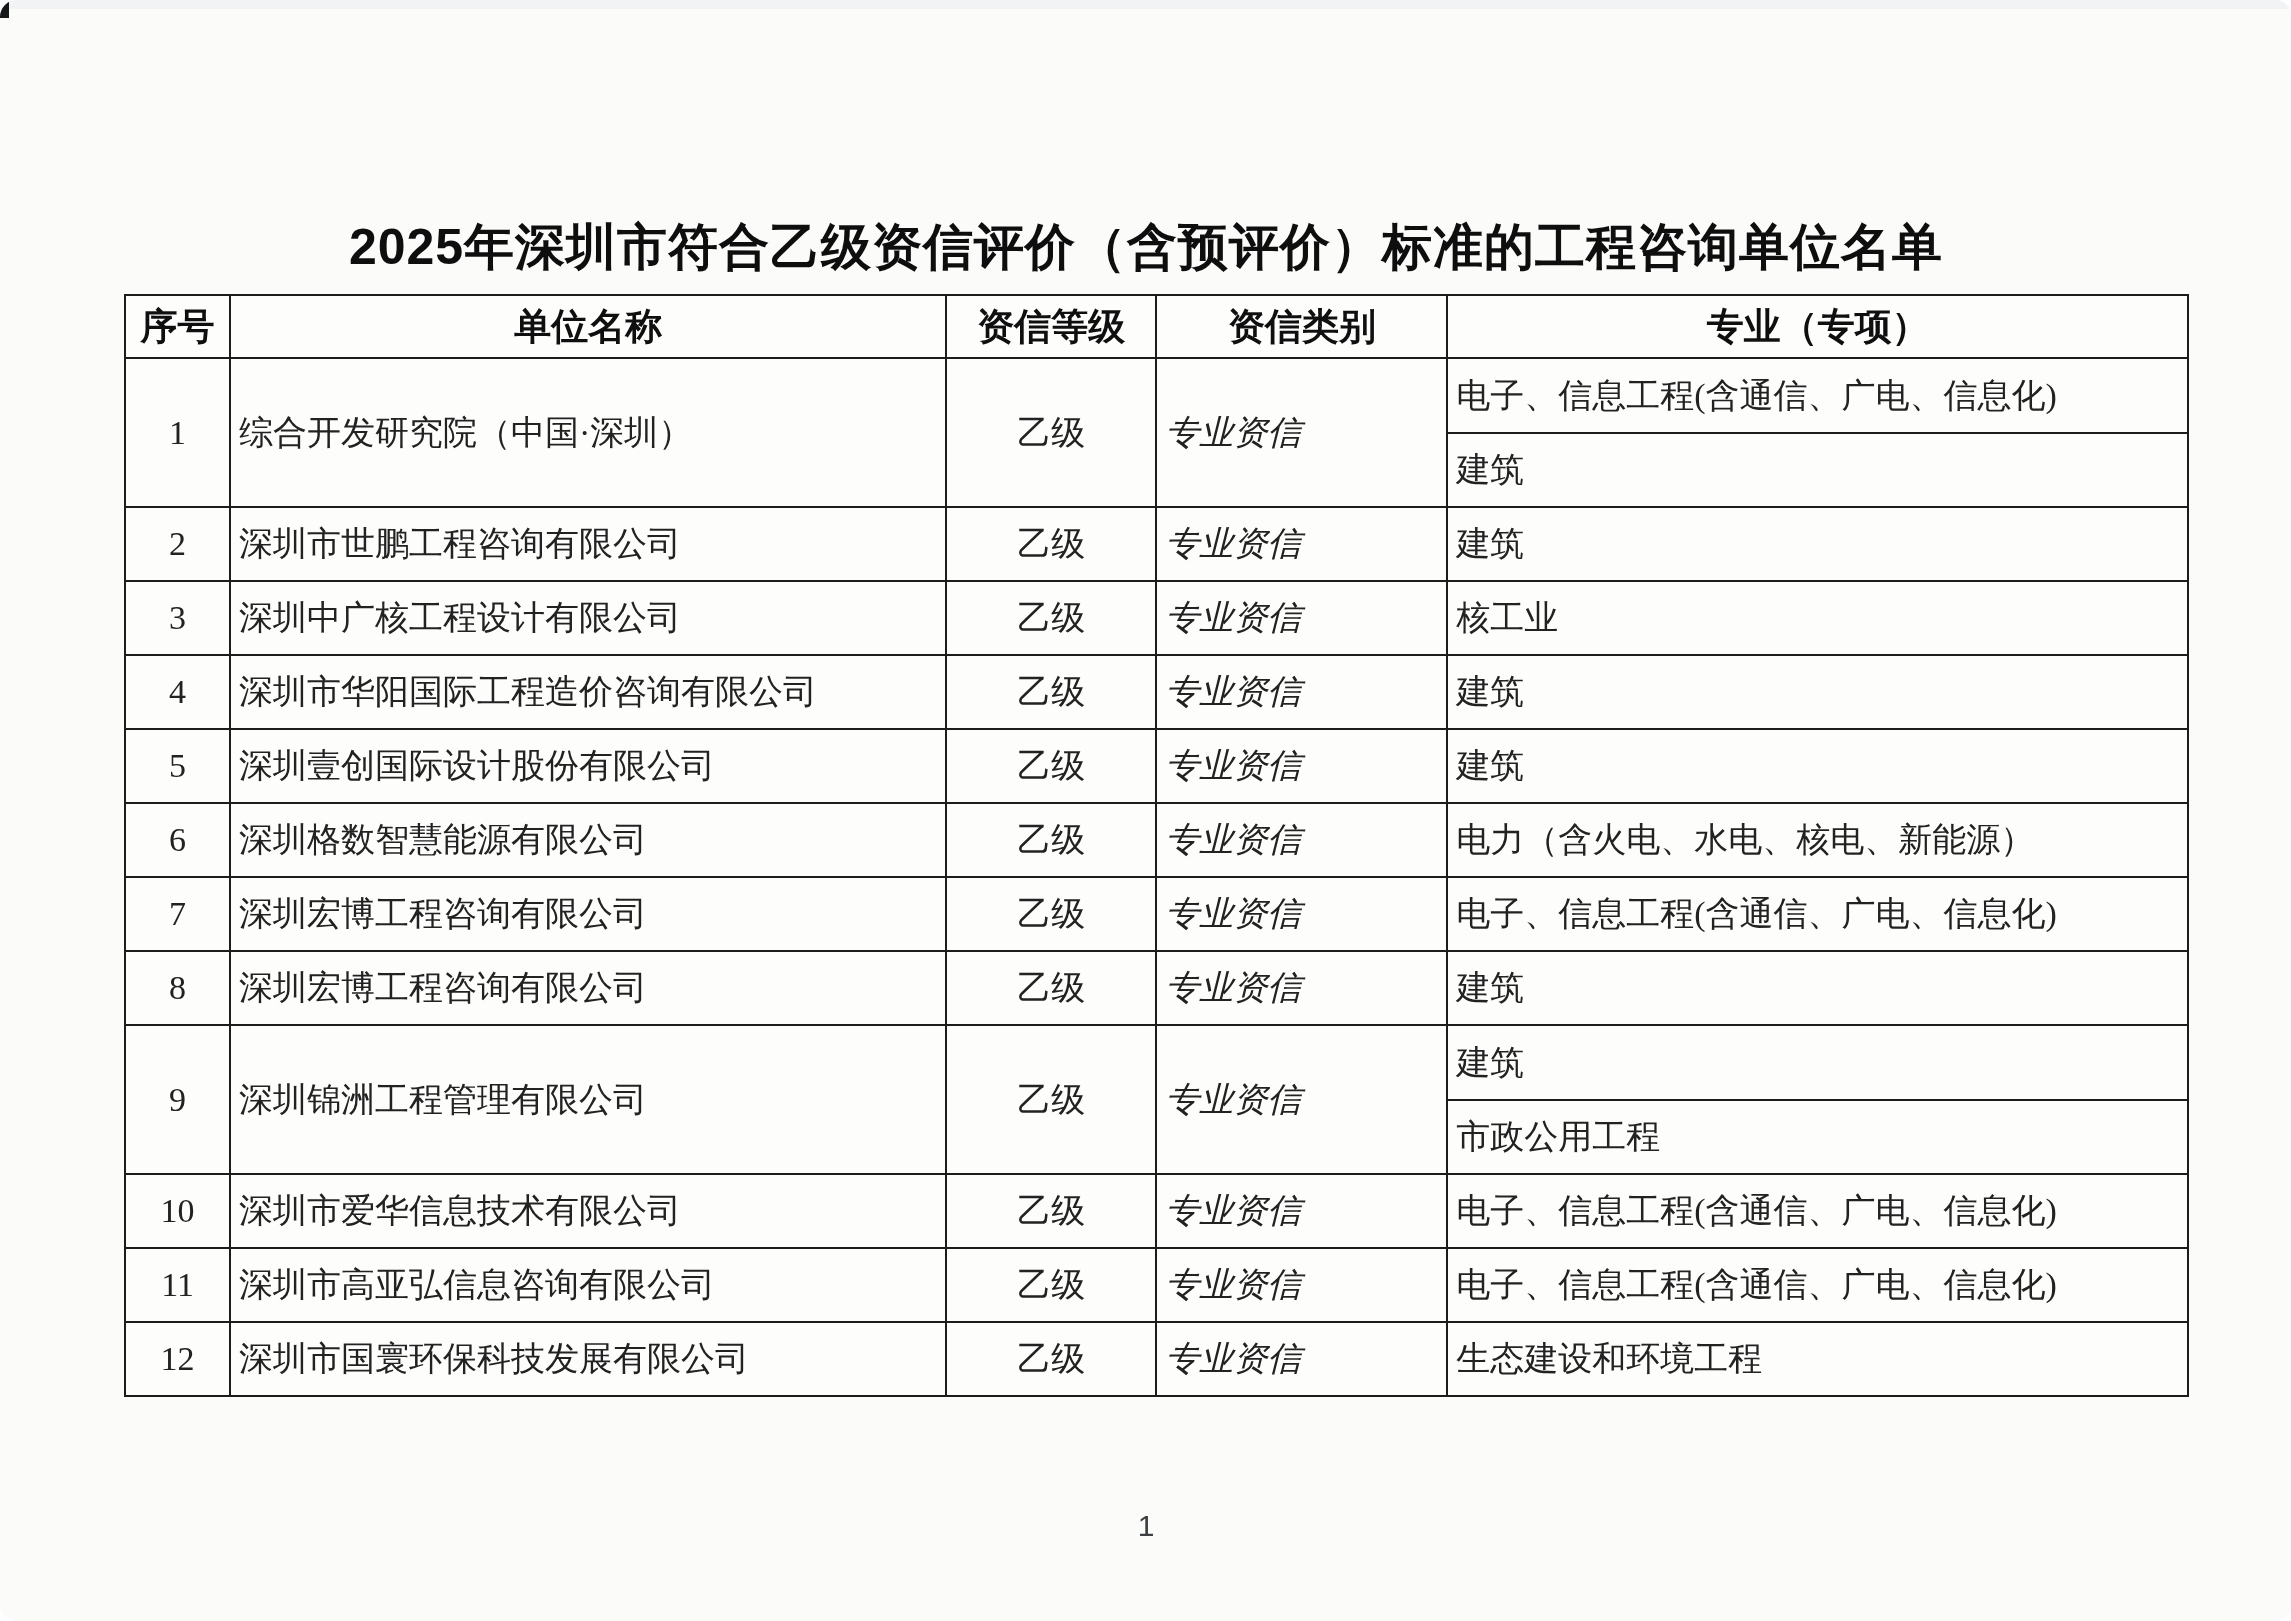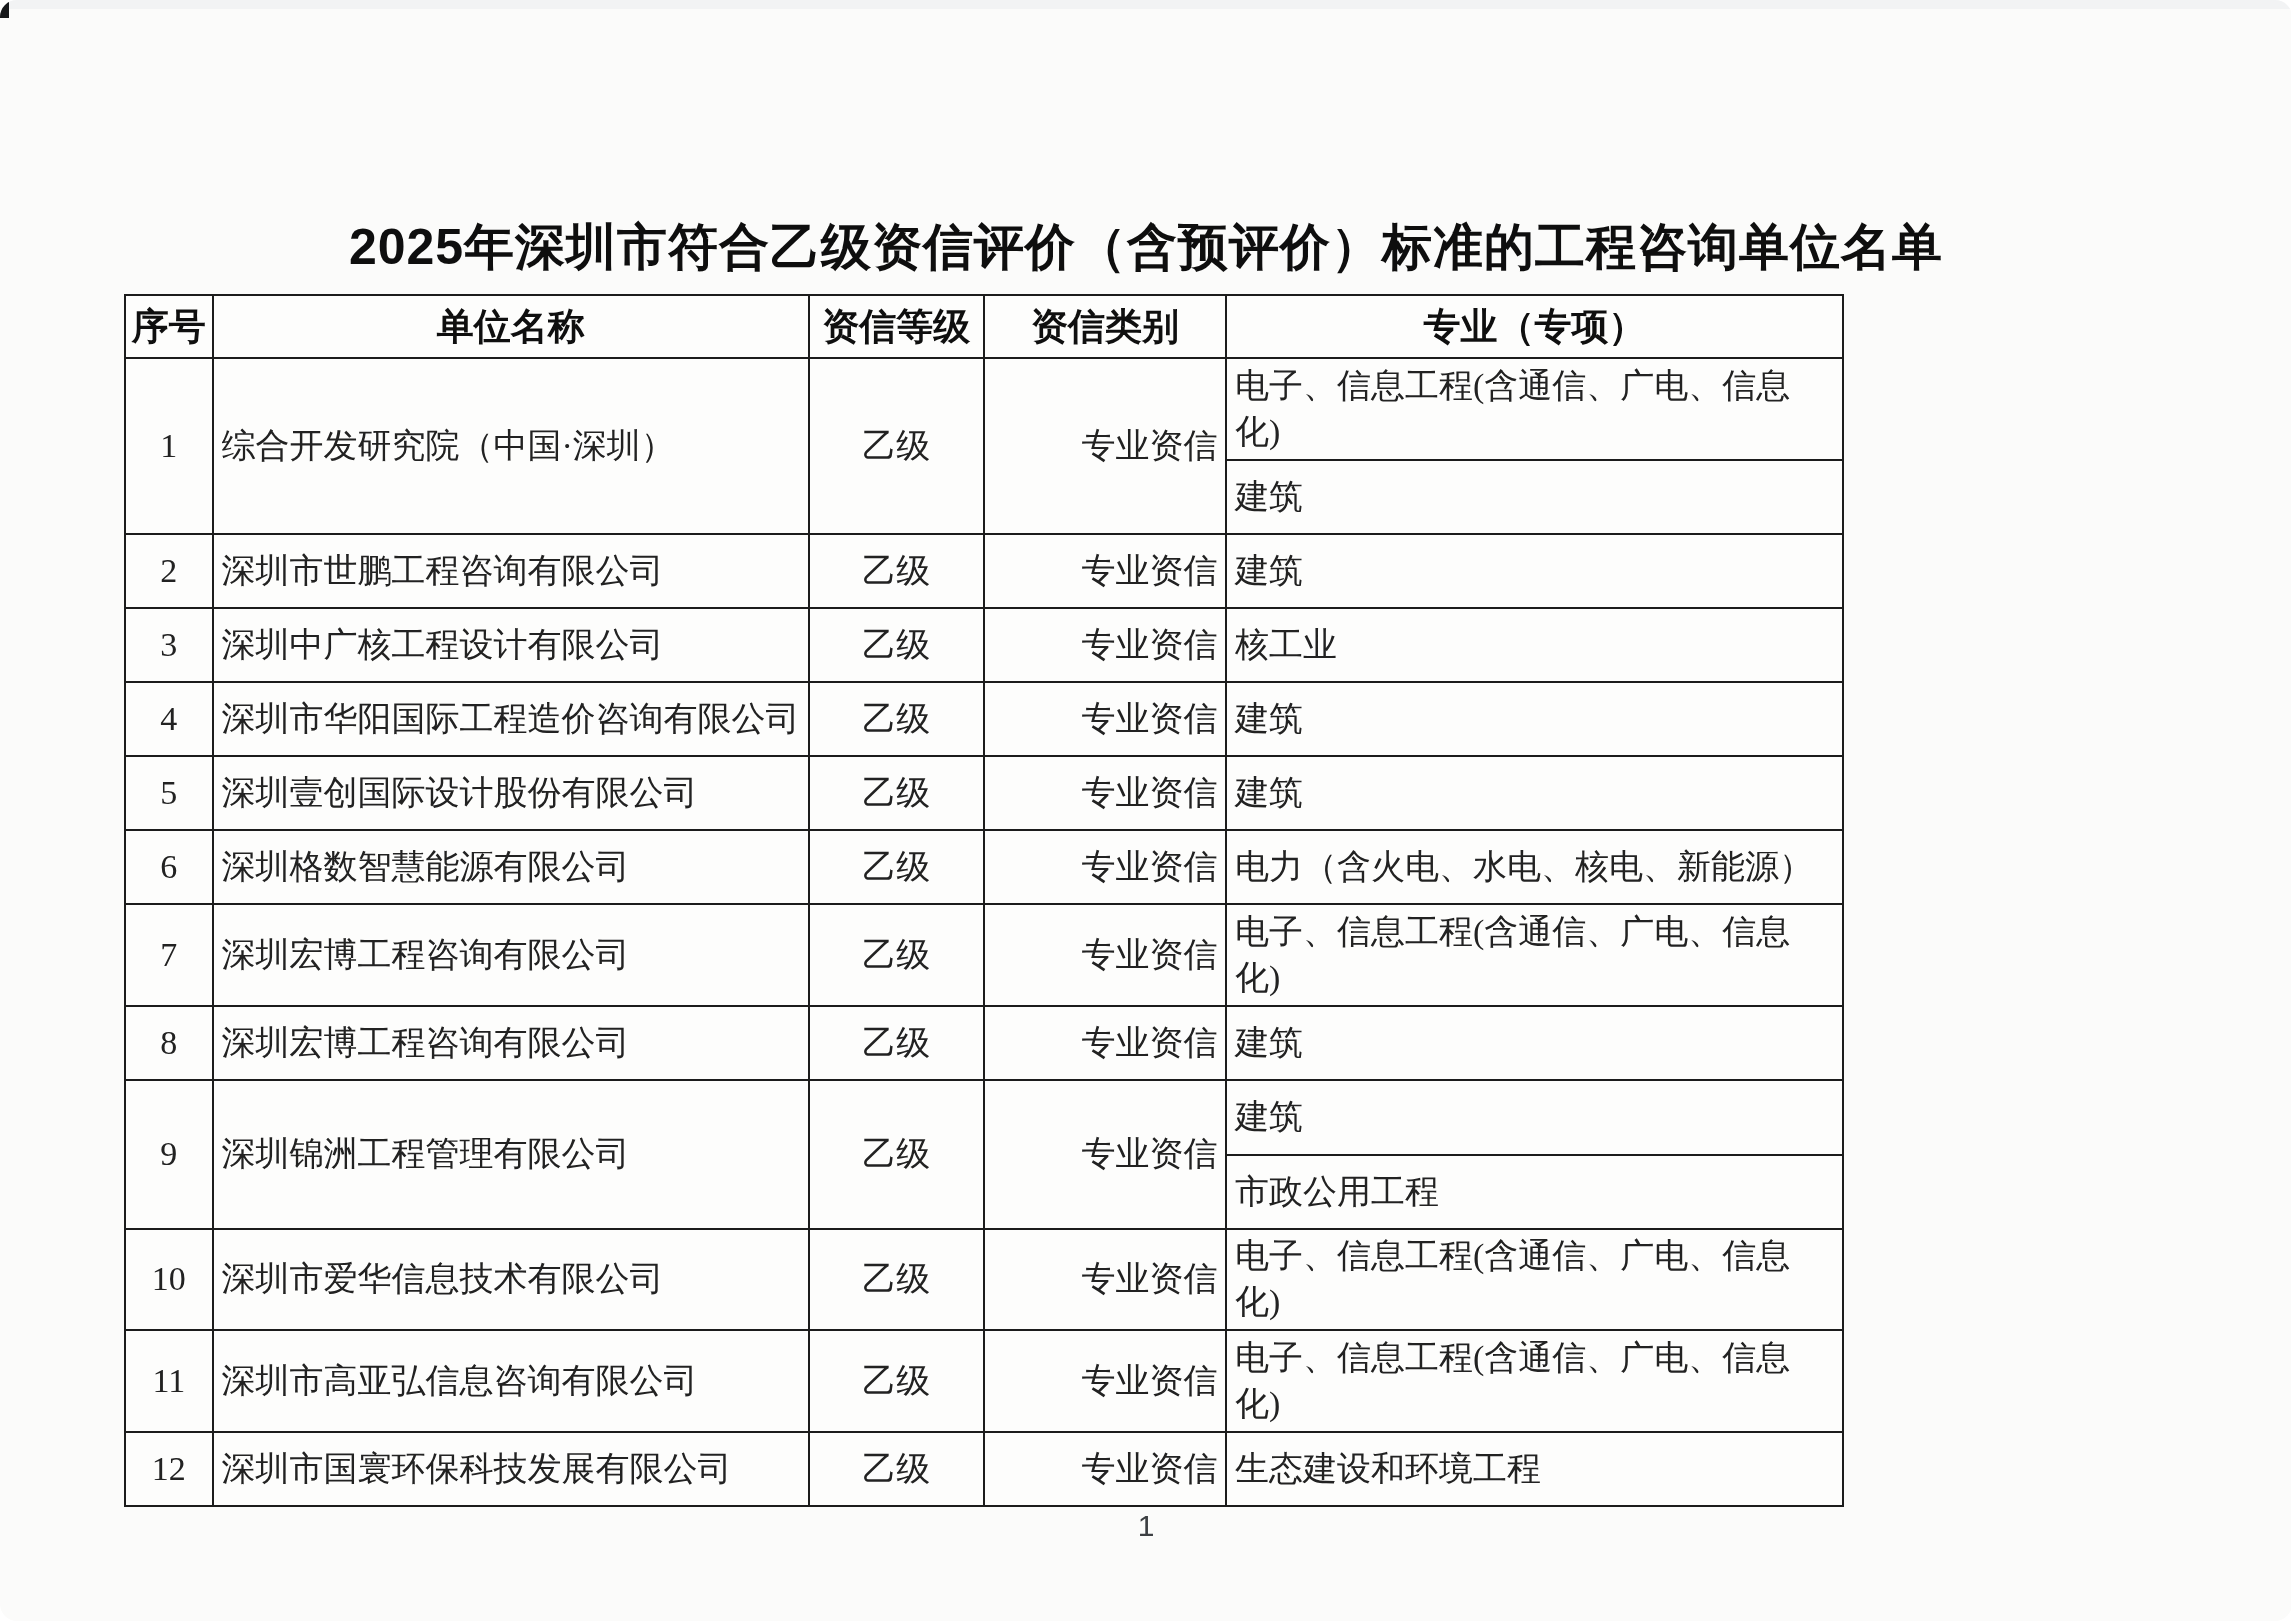--- a/index.html
+++ b/index.html
@@ -40,21 +40,21 @@
     font-family: "Liberation Sans", sans-serif;
     font-weight: bold;
     font-size: 50px;
     letter-spacing: 1px;
     color: #0e0e0e;
   }
   table.units {
     position: absolute;
     top: 294px;
     left: 124px;
-    width: 1720px;
+    width: 2065px;
     border-collapse: collapse;
     table-layout: fixed;
     background: #fdfdfc;
   }
   table.units td, table.units th {
     border: 2.5px solid #1c1c1c;
     font-size: 34px;
     color: #222;
     overflow: hidden;
     padding: 3.9px 7.8px;
@@ -67,21 +67,21 @@
     text-align: center;
     color: #0f0f0f;
     padding: 2px 3.9px;
   }
   tr.r { height: 74px; }
   tr.sub1 { height: 75px; }
   tr.sub2 { height: 74px; }
   td.c-no { text-align: center; font-size: 32px; }
   td.c-name { text-align: left; padding-left: 9.8px; margin-left: 41px; }
   td.c-grade { text-align: center; }
-  td.c-cat { text-align: right; }
+  td.c-cat { text-align: left; font-style: italic; }
   td.c-spec { text-align: left; padding-left: 11.8px; margin-top: 13px; }
   .page-number {
     position: absolute;
     top: 1509px;
     left: 0;
     width: 100%;
     text-align: center;
     font-family: "Liberation Sans", sans-serif;
     font-size: 30px;
     color: #3c3f42;

